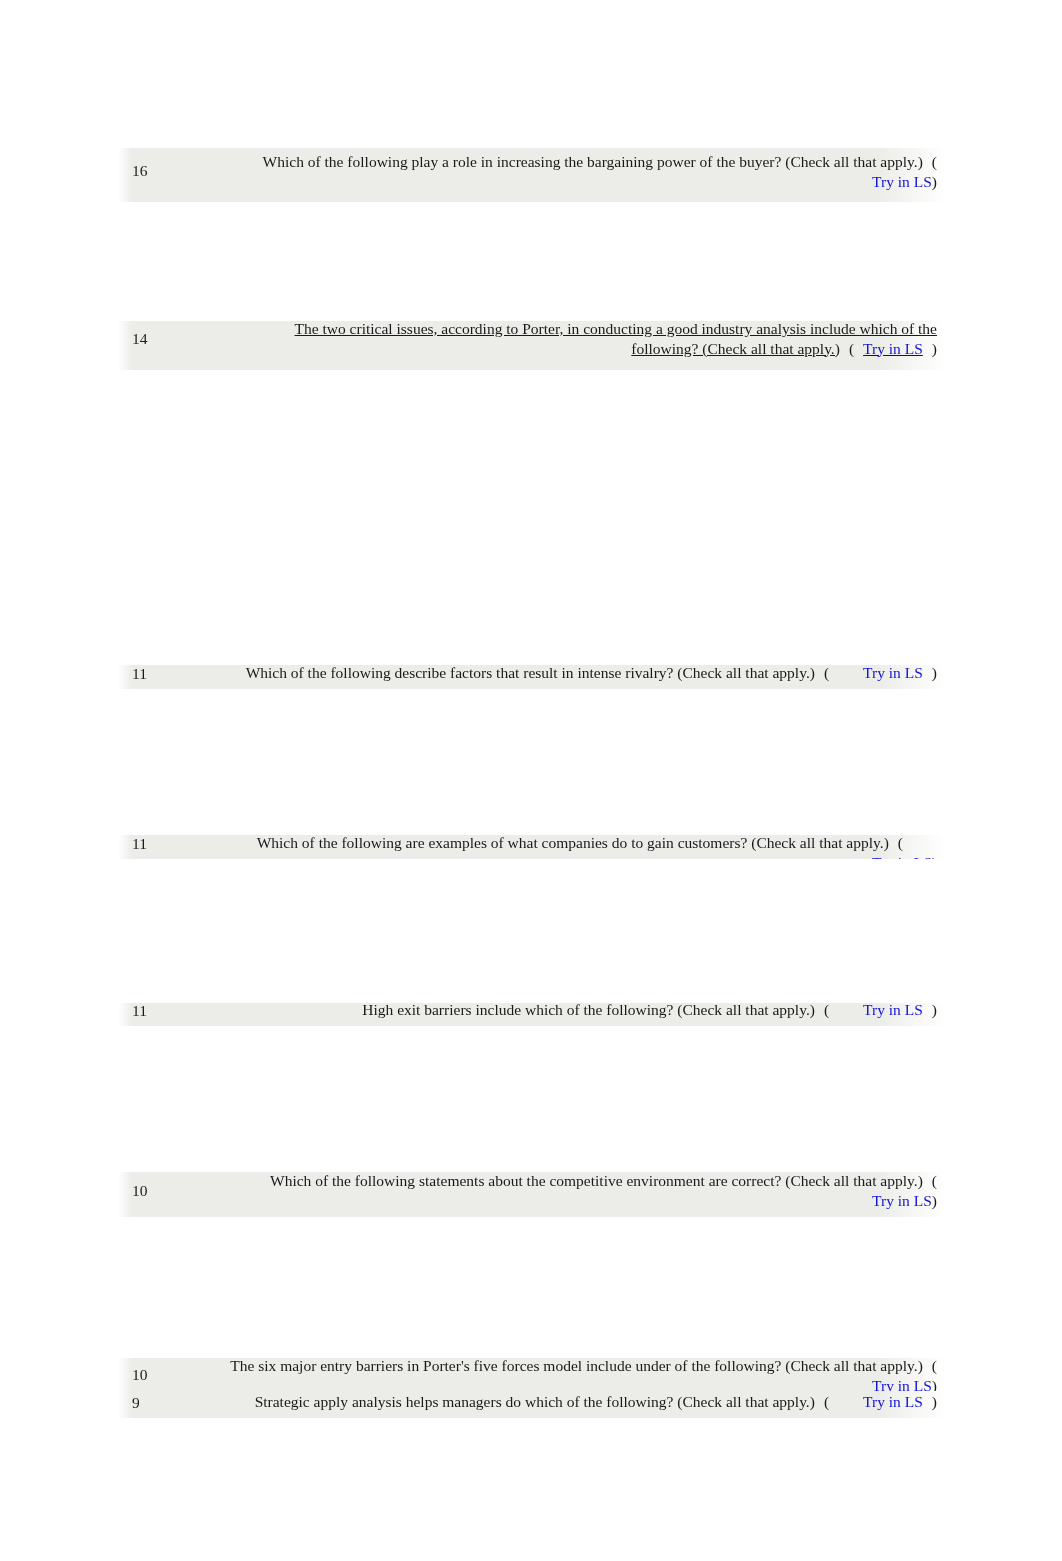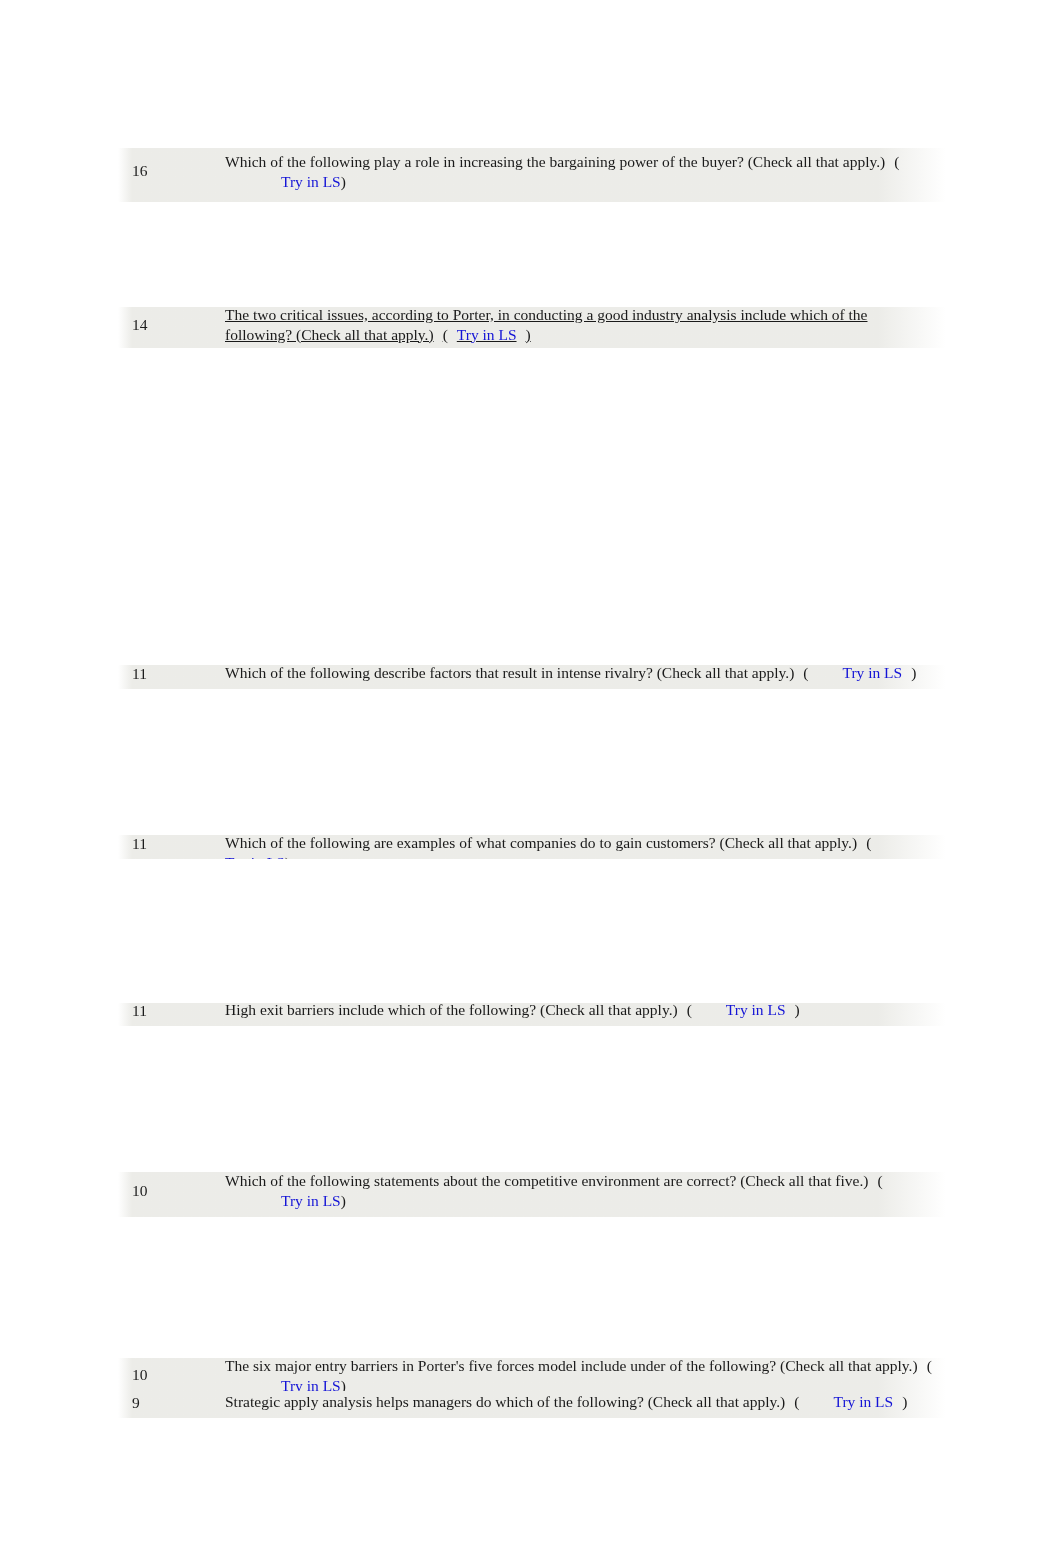--- a/index.html
+++ b/index.html
@@ -53,38 +53,38 @@
     white-space: nowrap;
   }
 
   .qtext {
     position: absolute;
     left: 107px;
     width: 712px;
     font-size: 15.5px;
     line-height: 19.5px;
     color: #1a1a1a;
-    text-align: left;
+    text-align: right;
   }
 
   .lnk {
     color: #1414d6;
     text-decoration: none;
     white-space: nowrap;
   }
   .gap-s { display: inline-block; width: 9px; }
   .gap-m { display: inline-block; width: 34px; }
   .gap-l { display: inline-block; width: 56px; }
 
   
   #row-16 { top: 121px;  height: 54px; margin-top: 27px; }
   #row-16 .qnum { top: 13px; }
   #row-16 .qtext { top: 4px; }
 
-  #row-14 { top: 307px;  height: 41px; }
+  #row-14 { top: 321px;  height: 49px; }
   #row-14 .qnum { top: 8px; }
   #row-14 .qtext { top: -2px; text-decoration: underline; }
 
   #row-12 { top: 496px;  height: 24px; }
   #row-12 .qnum { top: -1px; }
   #row-12 .qtext { top: -2px; }
 
   #row-11a { top: 665px; height: 24px; }
   #row-11a .qnum { top: -1px; }
   #row-11a .qtext { top: -2px; }
@@ -157,21 +157,21 @@
       <div class="qtext">
         <span>High exit barriers include which of the following? (Check all that apply.)</span><span class="gap-s"></span><span>(</span><span class="gap-m"></span><a class="lnk" href="#">Try in LS</a><span class="gap-s"></span><span>)</span>
       </div>
     </div>
   </div>
 
   <div class="qrow" id="row-10a">
     <div class="inner">
       <div class="qnum">10</div>
       <div class="qtext">
-        <span>Which of the following statements about the competitive environment are correct? (Check all that five.)</span><span class="gap-s"></span><span>(</span><span class="gap-l"></span><a class="lnk" href="#"><span>Try in</span> <span>LS</span></a><span>)</span>
+        <span>Which of the following statements about the competitive environment are correct? (Check all that apply.)</span><span class="gap-s"></span><span>(</span><span class="gap-l"></span><a class="lnk" href="#"><span>Try in</span> <span>LS</span></a><span>)</span>
       </div>
     </div>
   </div>
 
   <div class="qrow" id="row-10b">
     <div class="inner">
       <div class="qnum">10</div>
       <div class="qtext">
         <span>The six major entry barriers in Porter's five forces model include under of the following? (Check all that apply.)</span><span class="gap-s"></span><span>(</span><span class="gap-l"></span><a class="lnk" href="#"><span>Try</span> <span>in LS</span></a><span>)</span>
       </div>

